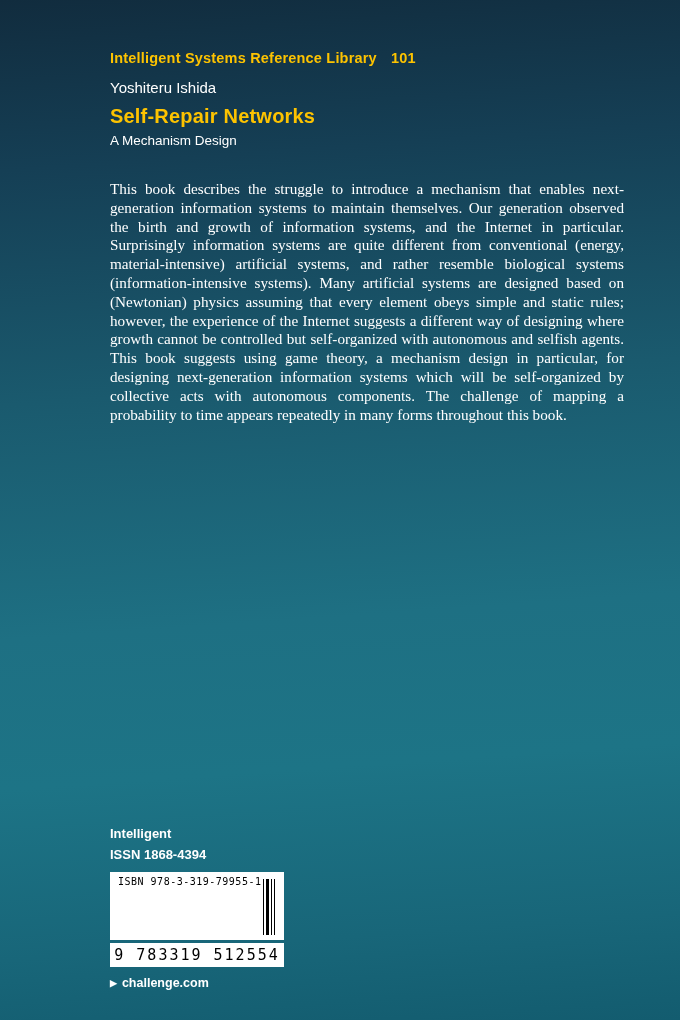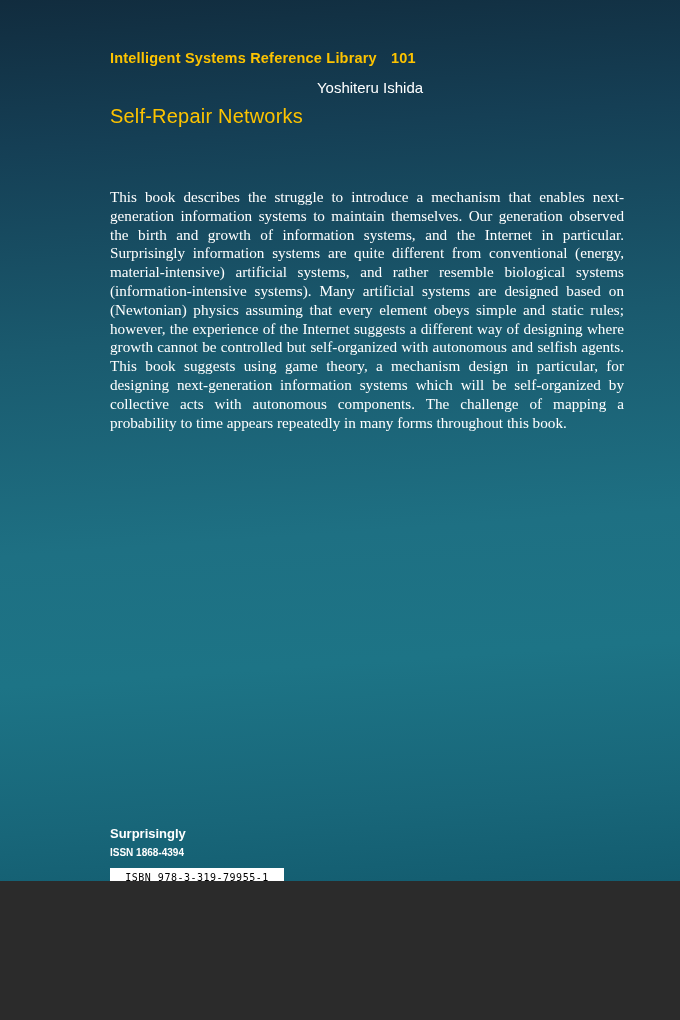--- a/index.html
+++ b/index.html
@@ -1,19 +1,19 @@
 <!DOCTYPE html>
 <html><head>
 <meta charset="utf-8">
 <style>
   html, body { margin: 0; padding: 0; background: #2b2b2b; }
   .cover {
     position: relative;
     width: 680px;
-    height: 881px;
+    height: 1020px;
     overflow: hidden;
     background: linear-gradient(176deg,
       #112c3e 0%,
       #153f55 16%,
       #1a5a6e 38%,
       #1e7083 60%,
       #1d7486 74%,
       #186679 90%,
       #135c6f 100%);
     font-family: "Liberation Sans", sans-serif;
@@ -25,67 +25,66 @@
     color: var(--yellow, #fdc300);
     font-weight: bold;
     font-size: 14.5px;
     letter-spacing: 0.2px;
   }
   .series-num { margin-left: 14px; }
   .author {
     margin-top: 13px;
     color: #ffffff;
     font-size: 15px;
-    text-align: center;
   }
   .title {
     margin: 9px 0 0 0;
     color: var(--yellow, #fdc300);
     font-size: 20px;
-    font-weight: normal;
+    font-weight: bold;
     letter-spacing: 0.2px;
   }
   .subtitle {
     margin-top: 5px;
     color: #ffffff;
     font-size: 13.5px;
   }
 
   
   .blurb {
     position: absolute;
     left: 110px;
     top: 176px;
     width: 514px;
     color: #ffffff;
     font-family: "Liberation Serif", serif;
     font-size: 15.2px;
     line-height: 18.8px;
     text-align: justify;
   }
-  .blurb p { margin: 12px 0 13px 0; }
+  .blurb p { margin: 4px 0 13px 0; }
 
   
   .bottom-block { position: absolute; left: 110px; top: 826px; width: 520px; }
   .category {
     color: #ffffff; font-weight: bold; font-size: 13px;
   }
   .issn {
     margin-top: 6px;
-    color: #ffffff; font-weight: bold; font-size: 10px;
+    color: #ffffff; font-weight: bold; font-size: 13px;
   }
   .barcode-box {
     margin-top: 10px;
     width: 174px;
     height: 68px;
     background: #ffffff;
     box-sizing: border-box;
     padding: 4px 8px 5px 8px;
     display: flex;
-    flex-direction: column;
+    flex-direction: row;
   }
   .isbn-label {
     color: #000000;
     font-family: "DejaVu Sans Mono", monospace;
     font-size: 10px;
     letter-spacing: 0.5px;
     text-align: center;
     white-space: nowrap;
   }
   .bars {
@@ -127,28 +126,29 @@
 <body>
 
 <div class="cover" style="--yellow: #fdc300;">
 
   <header class="top-block">
     <div class="series-line">
       <span>Intelligent Systems Reference Library</span><span class="series-num">101</span>
     </div>
     <div class="author">Yoshiteru Ishida</div>
     <h1 class="title">Self-Repair Networks</h1>
+    <div class="subtitle">A Mechanism Design</div>
   </header>
 
   <main class="blurb">
     <p>This book describes the struggle to introduce a mechanism that enables next-generation information systems to maintain themselves. Our generation observed the birth and growth of information systems, and the Internet in particular. Surprisingly information systems are quite different from conventional (energy, material-intensive) artificial systems, and rather resemble biological systems (information-intensive systems). Many artificial systems are designed based on (Newtonian) physics assuming that every element obeys simple and static rules; however, the experience of the Internet suggests a different way of designing where growth cannot be controlled but self-organized with autonomous and selfish agents. This book suggests using game theory, a mechanism design in particular, for designing next-generation information systems which will be self-organized by collective acts with autonomous components. The challenge of mapping a probability to time appears repeatedly in many forms throughout this book.</p>
   </main>
 
   <footer class="bottom-block">
-    <div class="category">Surprisingly</div>
+    <div class="category">Intelligent</div>
     <div class="issn">ISSN 1868-4394</div>
 
     <div class="barcode-box">
       <div class="isbn-label">ISBN 978-3-319-79955-1</div>
       <div class="bars" id="barcode-bars">
           <div class="bar" style="width: 1px;"></div>
           <div class="bar" style="width: 1px;"></div>
           <div class="bar" style="width: 2px;"></div>
           <div class="bar" style="width: 1px;"></div>
           <div class="bar" style="width: 3px;"></div>

